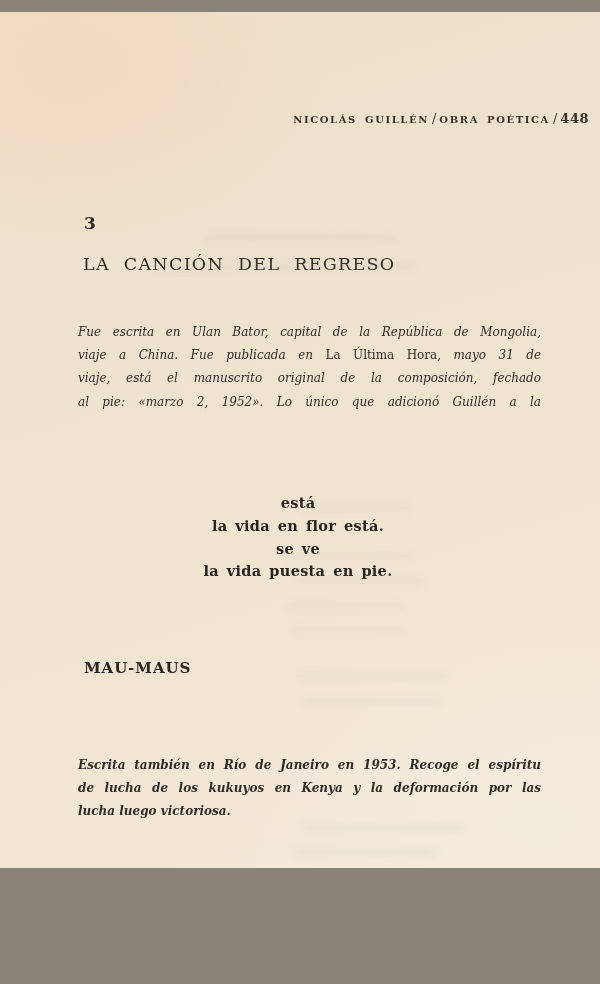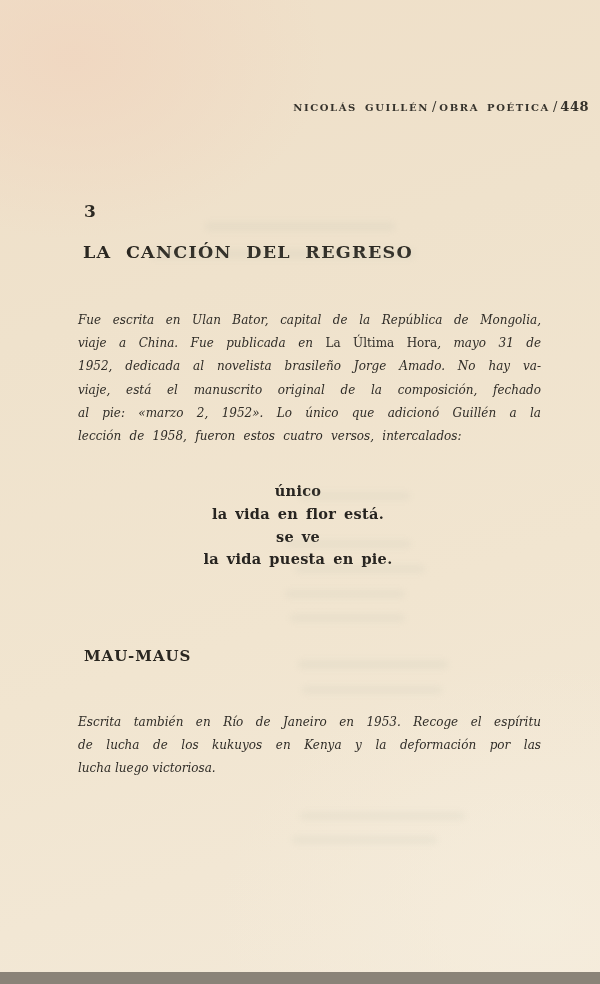--- a/index.html
+++ b/index.html
@@ -1,19 +1,19 @@
 <!DOCTYPE html>
 <html><head>
 <meta charset="utf-8">
 <style>
   html,body{margin:0;padding:0;background:#8a8378;}
   .page{
     position:relative;
-    width:600px;height:972px;
-    margin:0 auto;
+    width:600px;height:856px;
+    margin:12px auto;
     overflow:hidden;
     color:#2e2b26;
     font-family:"DejaVu Serif","Liberation Serif",serif;
     background:
       radial-gradient(ellipse 420px 300px at 12% 6%, rgba(240,214,192,.85) 0%, rgba(240,214,192,0) 60%),
       radial-gradient(ellipse 500px 400px at 90% 95%, rgba(246,238,222,.7) 0%, rgba(246,238,222,0) 65%),
       linear-gradient(163deg,#efdfc8 0%,#efe2cc 30%,#f1e5d0 62%,#f3e9d8 100%);
   }
   
   .running-head{
@@ -25,39 +25,39 @@
   }
   .running-head .slash{font-weight:normal;font-size:13px;letter-spacing:0;padding:0 3px;}
   .running-head .folio{font-size:13px;letter-spacing:.5px;}
   
   .section-number{
     position:absolute;left:84px;top:201px;
     font-size:17px;font-weight:bold;color:#2c2923;
   }
   .poem-title{
     position:absolute;left:83px;top:242px;
-    font-size:17.5px;font-weight:bold;
+    font-size:17.5px;font-weight:normal;
     letter-spacing:1.3px;word-spacing:7px;
     color:#2a2721;white-space:nowrap;
   }
   .poem-title-2{
     position:absolute;left:84px;top:647px;
     font-size:15px;font-weight:bold;
     letter-spacing:1px;word-spacing:2px;
     color:#2a2721;white-space:nowrap;
   }
   
   .note{
     position:absolute;left:78px;width:463px;
     font-style:italic;
     font-size:12px;line-height:23.2px;
     color:#2f2c27;
   }
   .note-1{top:309px;}
-  .note-2{top:711px;}
+  .note-2{top:742px;font-weight:bold;}
   .note .tline{text-align:justify;text-align-last:justify;}
   .note .tline.last{text-align-last:left;}
   .note-1 .tline.last{word-spacing:4.5px;}
   .note .roman{font-style:normal;}
   
   .verse{
     position:absolute;left:78px;top:480px;width:440px;
     font-weight:bold;font-style:normal;
     font-size:14.5px;line-height:22.8px;
     letter-spacing:.3px;word-spacing:2.5px;
@@ -80,28 +80,26 @@
     <span>NICOLÁS GUILLÉN</span><span class="slash">/</span><span>OBRA POÉTICA</span><span class="slash">/</span><span class="folio">448</span>
   </div>
 
   <div class="section-number">3</div>
 
   <div class="poem-title">LA CANCIÓN DEL REGRESO</div>
 
   <div class="note note-1">
       <div class="tline"><span>Fue escrita en Ulan Bator, capital de la República de Mongolia,</span></div>
       <div class="tline"><span>viaje a China.  Fue publicada en </span><span class="roman">La Última Hora</span><span>, mayo 31 de</span></div>
-      <div class="tline"><span>1952, dedicada al novelista brasileño Jorge Amado.  No hay va-</span></div>
       <div class="tline"><span>viaje, está el manuscrito original de la composición, fechado</span></div>
       <div class="tline"><span>al pie: «marzo 2, 1952».  Lo único que adicionó Guillén a la</span></div>
-      <div class="tline last"><span>lección de 1958, fueron estos cuatro versos, intercalados:</span></div>
     </div>
 
   <div class="verse">
-      <div class="tline"><span>único</span></div>
+      <div class="tline"><span>está</span></div>
       <div class="tline"><span>la vida en flor está.</span></div>
       <div class="tline"><span>se ve</span></div>
       <div class="tline last"><span>la vida puesta en pie.</span></div>
     </div>
 
   <div class="poem-title-2">MAU-MAUS</div>
 
   <div class="note note-2">
       <div class="tline"><span>Escrita también en Río de Janeiro en 1953.  Recoge el espíritu</span></div>
       <div class="tline"><span>de lucha de los kukuyos en Kenya y la deformación por las</span></div>

